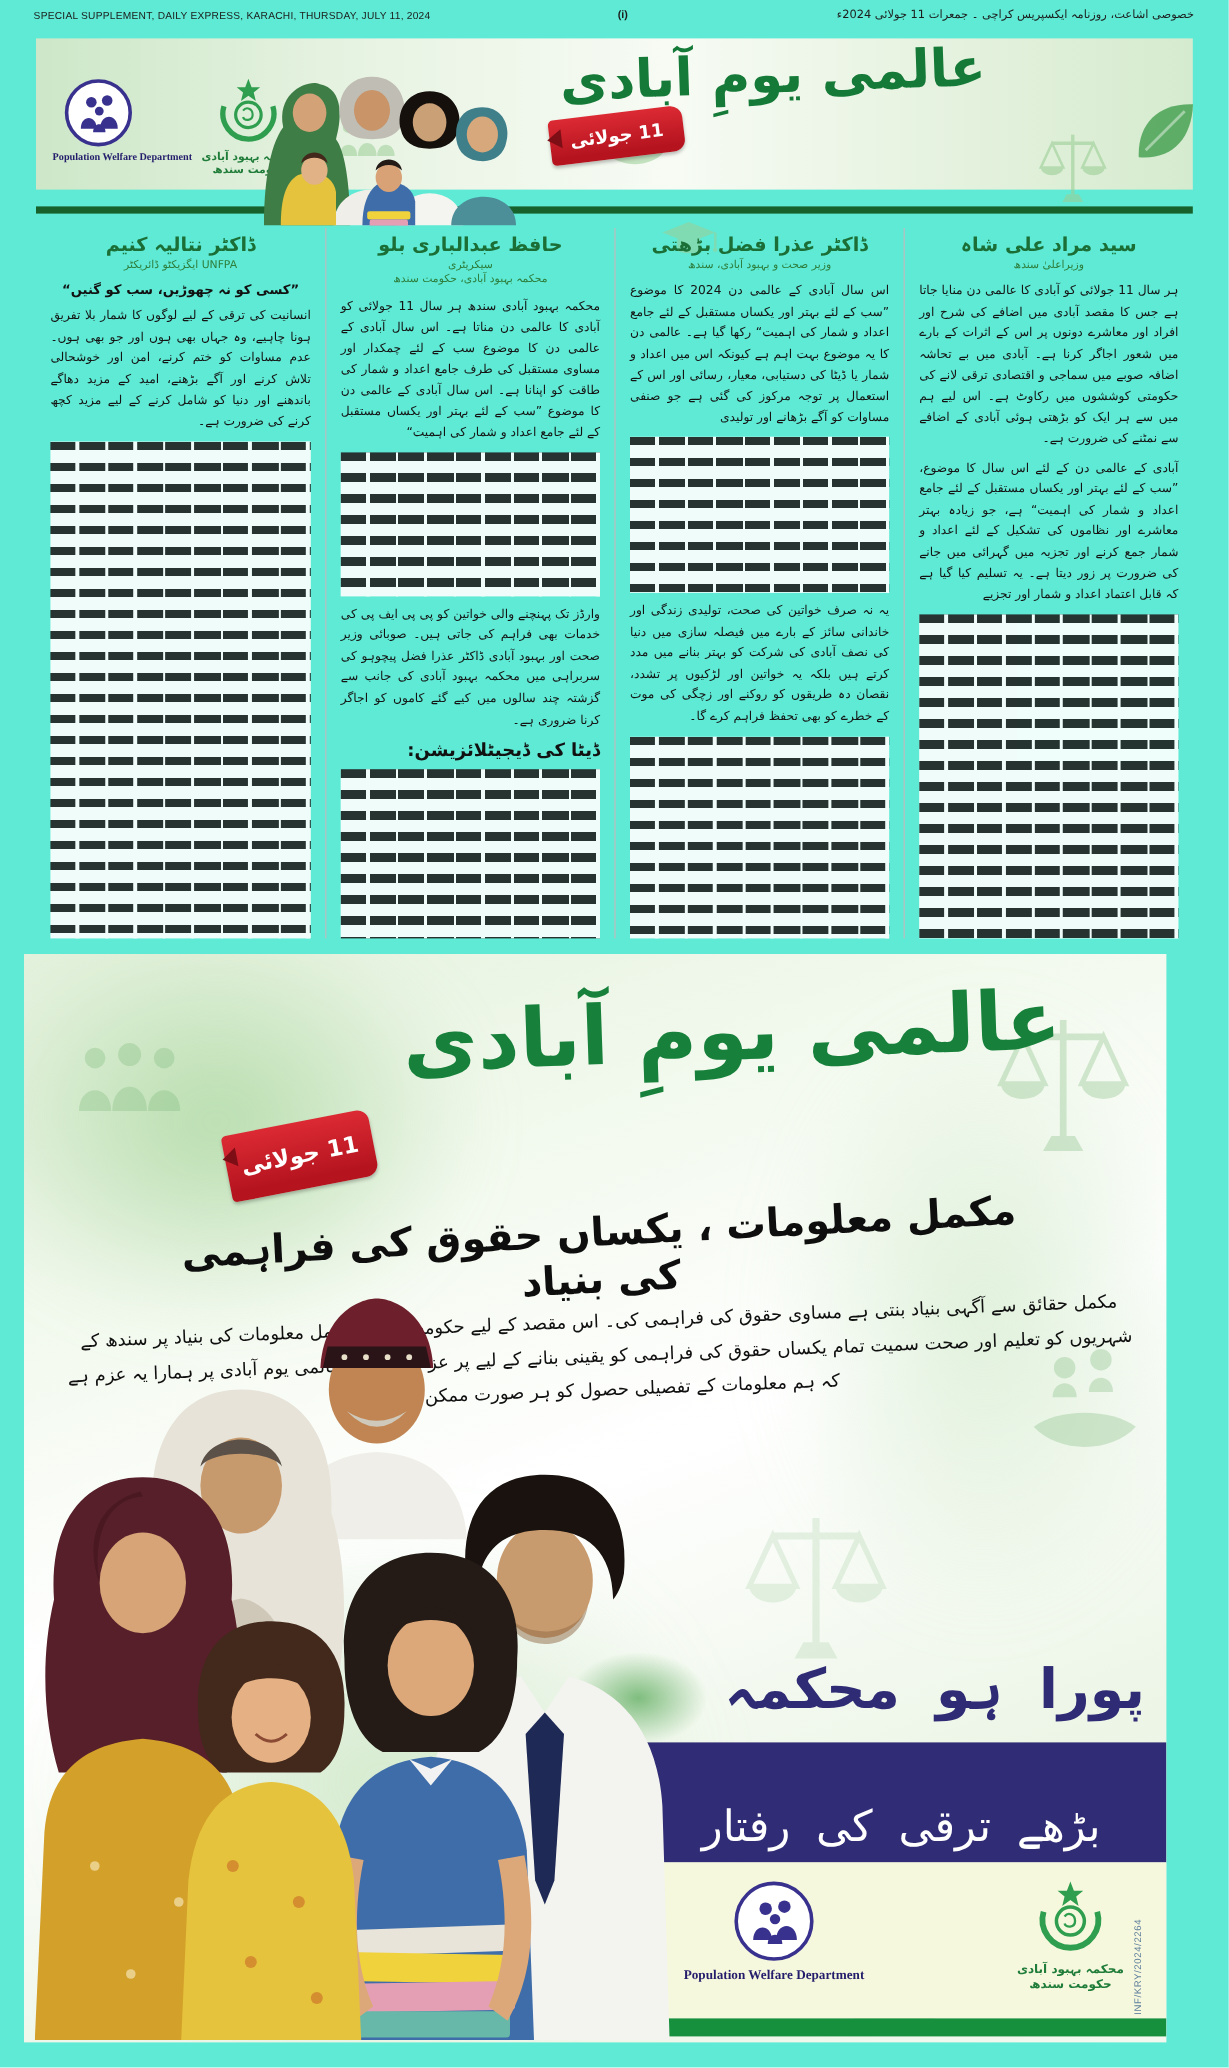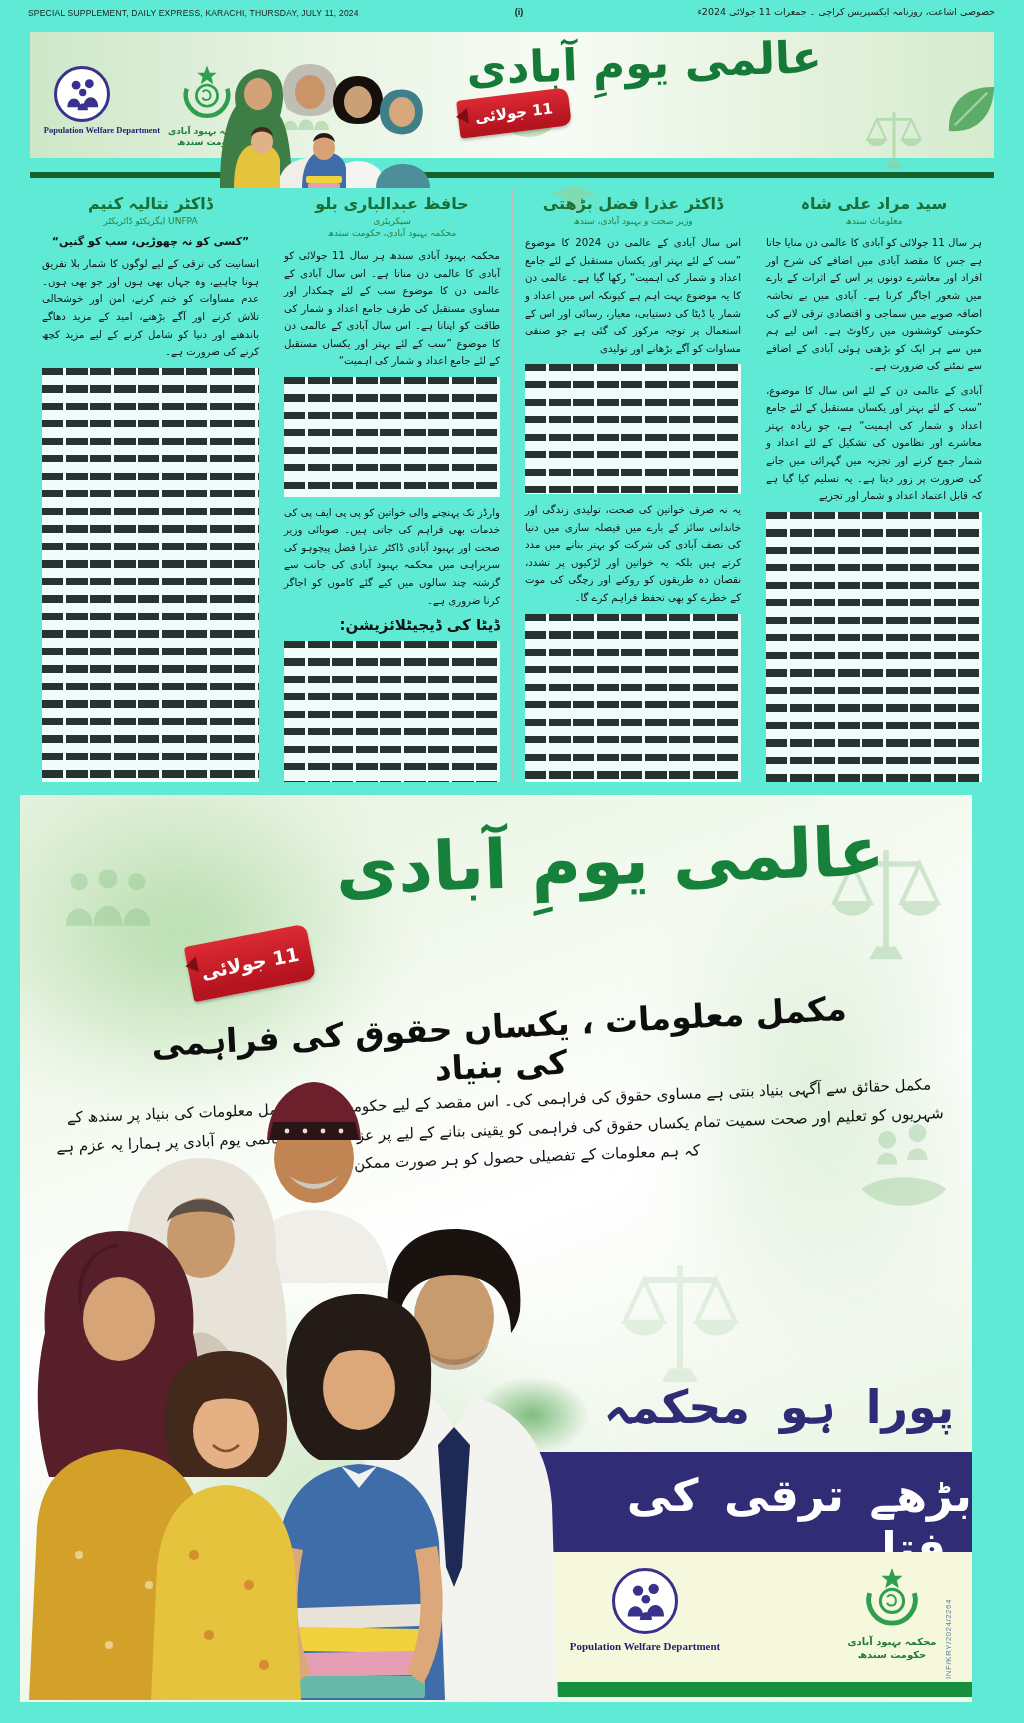--- a/index.html
+++ b/index.html
@@ -55,21 +55,21 @@
   .poster-ribbon{left:168px;top:140px;width:124px;height:56px;font-size:19px;font-weight:bold;transform:rotate(-11deg);}
   .headline{position:absolute;left:100px;top:212px;width:760px;margin:0;text-align:center;font-size:33px;font-weight:bold;
             color:#0e0e0e;transform:rotate(-3deg);direction:rtl;}
   .poster-body{position:absolute;left:30px;top:292px;width:900px;margin:0;text-align:center;font-size:15px;line-height:1.9;
                color:#101010;transform:rotate(-2.2deg);direction:rtl;}
   .person{position:absolute;}
   .slogan1{position:absolute;left:544px;top:585px;width:430px;text-align:center;font-size:46px;font-weight:bold;
            color:#2f2b74;word-spacing:14px;}
   .navy-band{position:absolute;left:510px;top:657px;width:442px;height:100px;background:#302c75;
              display:flex;align-items:center;justify-content:center;}
-  .navy-band .band-text{color:#ffffff;font-size:45px;font-weight:bold;word-spacing:10px;margin-top:39px;}
+  .navy-band .band-text{color:#ffffff;font-size:36px;font-weight:normal;word-spacing:10px;margin-top:39px;}
   .cream-strip{position:absolute;left:510px;top:757px;width:442px;height:130px;background:#f6f8dd;}
   .green-bar{position:absolute;left:510px;top:887px;width:442px;height:15px;background:#17903e;}
   .code-vertical{position:absolute;left:924px;top:762px;height:122px;width:14px;writing-mode:vertical-rl;
                  transform:rotate(180deg);font-family:"Liberation Sans",sans-serif;font-size:8px;color:#5f7f9d;letter-spacing:.5px;}
   .splash{position:absolute;pointer-events:none;}
 </style>
 </head>
 <body>
 
 <svg width="0" height="0" style="position:absolute" aria-hidden="true">
@@ -195,21 +195,21 @@
       <span>11 جولائی</span>
     </div>
   </div>
 
   <div class="rule"></div>
 
   <div class="columns">
 
     <article class="col">
       <h2 class="byline-name">سید مراد علی شاہ</h2>
-      <div class="byline-role">معلوماتٰ سندھ</div>
+      <div class="byline-role">وزیراعلیٰ سندھ</div>
       <p>ہر سال 11 جولائی کو آبادی کا عالمی دن منایا جاتا ہے جس کا مقصد آبادی میں اضافے کی شرح اور افراد اور معاشرے دونوں پر اس کے اثرات کے بارے میں شعور اجاگر کرنا ہے۔ آبادی میں بے تحاشہ اضافہ صوبے میں سماجی و اقتصادی ترقی لانے کی حکومتی کوششوں میں رکاوٹ ہے۔ اس لیے ہم میں سے ہر ایک کو بڑھتی ہوئی آبادی کے اضافے سے نمٹنے کی ضرورت ہے۔</p>
       <p>آبادی کے عالمی دن کے لئے اس سال کا موضوع، ”سب کے لئے بہتر اور یکساں مستقبل کے لئے جامع اعداد و شمار کی اہمیت“ ہے، جو زیادہ بہتر معاشرے اور نظاموں کی تشکیل کے لئے اعداد و شمار جمع کرنے اور تجزیہ میں گہرائی میں جانے کی ضرورت پر زور دیتا ہے۔ یہ تسلیم کیا گیا ہے کہ قابل اعتماد اعداد و شمار اور تجزیے</p>
       <div class="fill"></div>
     </article>
 
     <article class="col">
       <h2 class="byline-name">ڈاکٹر عذرا فضل بڑھتی</h2>
       <div class="byline-role">وزیر صحت و بہبود آبادی، سندھ</div>
       <p>اس سال آبادی کے عالمی دن 2024 کا موضوع ”سب کے لئے بہتر اور یکساں مستقبل کے لئے جامع اعداد و شمار کی اہمیت“ رکھا گیا ہے۔ عالمی دن کا یہ موضوع بہت اہم ہے کیونکہ اس میں اعداد و شمار یا ڈیٹا کی دستیابی، معیار، رسائی اور اس کے استعمال پر توجہ مرکوز کی گئی ہے جو صنفی مساوات کو آگے بڑھانے اور تولیدی</p>
       <div class="fill small" style="height:130px"></div>

